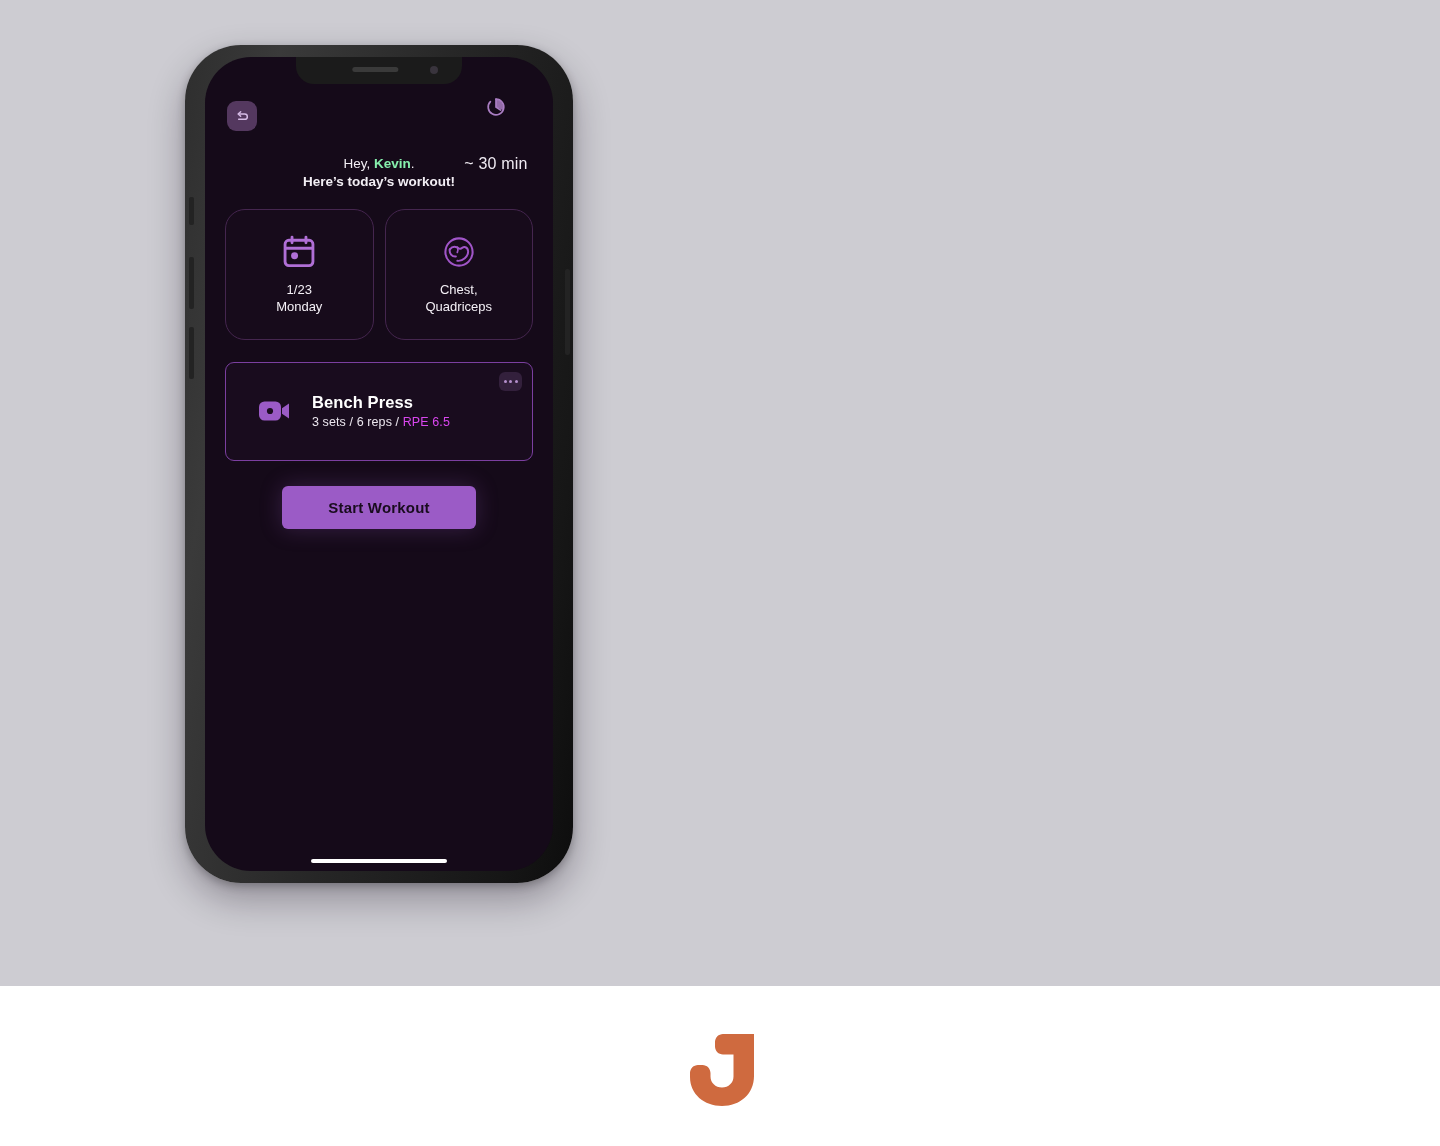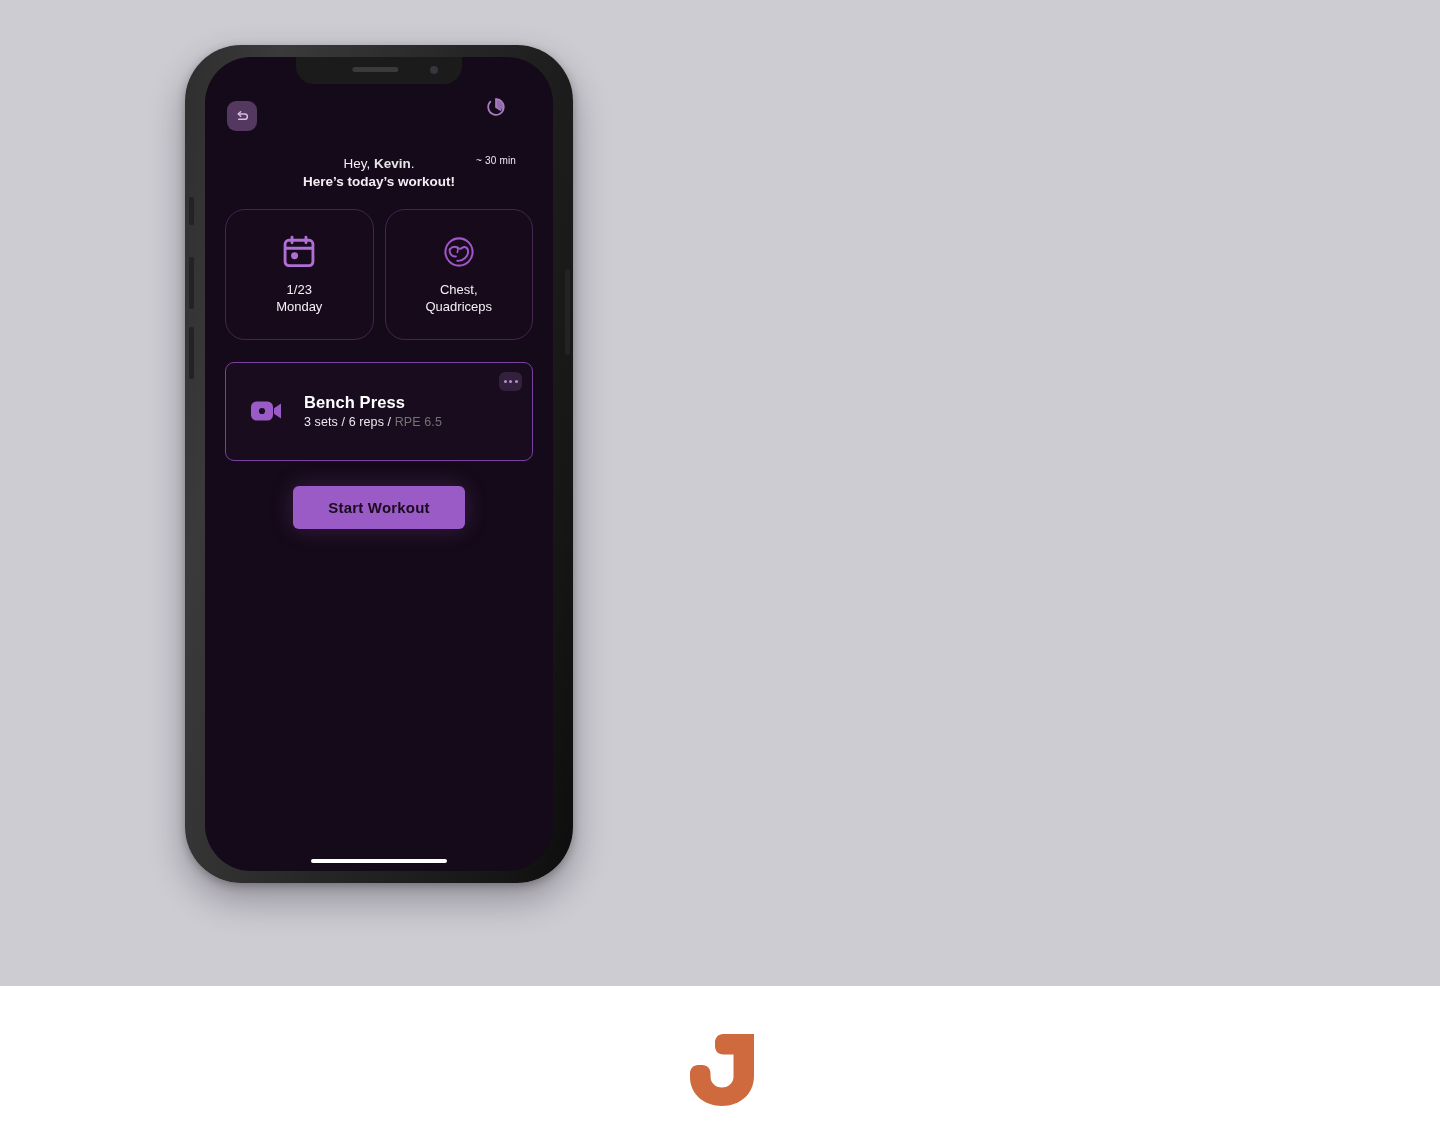--- a/index.html
+++ b/index.html
@@ -122,34 +122,34 @@
   }
 
   .timer-block {
     position: absolute;
     right: 0; top: 2px;
     text-align: center;
     width: 74px;
   }
   .timer-icon { display: block; margin: 0 auto 2px auto; }
   .timer-label {
-    font-size: 10px;
+    font-size: 16px;
     color: #efeaf2;
     letter-spacing: .2px;
     white-space: nowrap;
     margin-top: 36px;
   }
 
   .greet {
     text-align: center;
     margin-top: 4px;
     line-height: 1.36;
   }
   .greet-line1 { font-size: 13.5px; color: #f2eef4; }
-  .greet-line1 b { font-weight: 700; color: #e5e5e5; }
+  .greet-line1 b { font-weight: 700; color: #86efac; }
   .greet-line2 { font-size: 13.5px; color: #f2eef4; font-weight: bold; }
 
   .info-cards {
     display: flex;
     gap: 11px;
     margin-top: 17px;
   }
   .info-card {
     flex: 1;
     height: 131px;
@@ -177,38 +177,38 @@
   }
 
   .exercise-card {
     position: relative;
     height: 99px;
     border: 1px solid #7b3fa0;
     border-radius: 9px;
     background: #190c1e;
     display: flex;
     align-items: center;
-    padding-left: 24px;
+    padding-left: 32px;
   }
 
   .ex-icon { flex: 0 0 auto; margin-right: 20px; }
 
   .ex-text { display: flex; flex-direction: column; gap: 3px; }
   .ex-name {
     font-size: 16.5px;
     font-weight: 700;
     color: #ffffff;
     letter-spacing: .1px;
   }
   .ex-detail {
     font-size: 12.5px;
     color: #ece7ef;
     letter-spacing: .1px;
   }
-  .ex-detail .rpe { color: #737373; }
+  .ex-detail .rpe { color: #d946ef; }
 
   .ex-more {
     position: absolute;
     right: 10px; top: 9px;
     width: 23px; height: 19px;
     background: #33203c;
     border-radius: 6px;
     display: flex;
     align-items: center;
     justify-content: center;
@@ -217,21 +217,21 @@
   .ex-more span {
     width: 3px; height: 3px;
     background: #b58fcd;
     border-radius: 50%;
     display: block;
   }
 
   .start-btn {
     display: block;
     margin: 25px auto 0 auto;
-    width: 172px;
+    width: 194px;
     height: 43px;
     background: #9b5bc6;
     border: none;
     border-radius: 6px;
     color: #190c1e;
     font-family: "Liberation Sans", sans-serif;
     font-size: 15px;
     font-weight: 700;
     letter-spacing: .2px;
     cursor: pointer;

